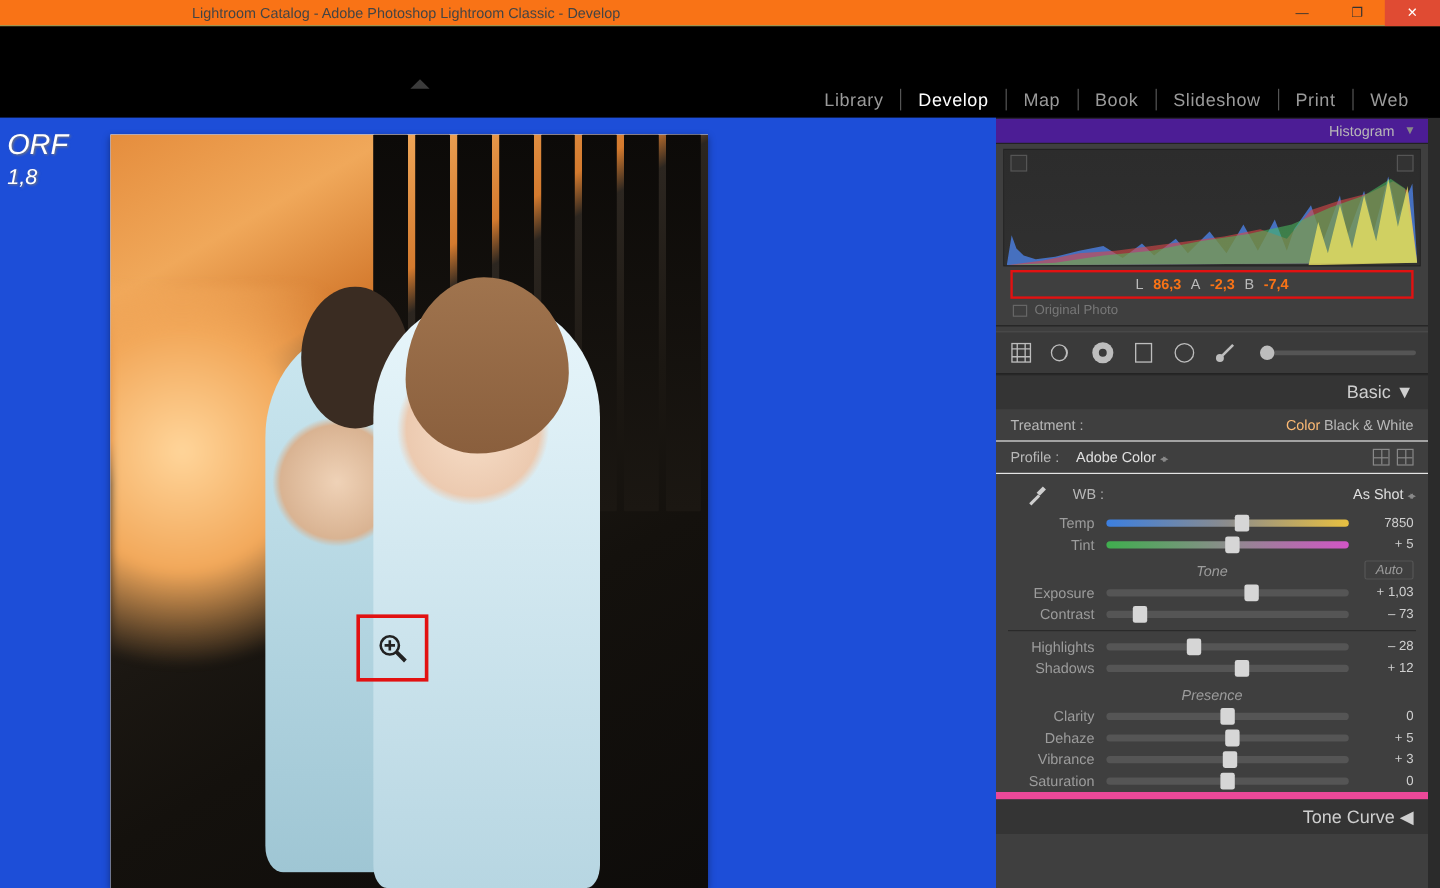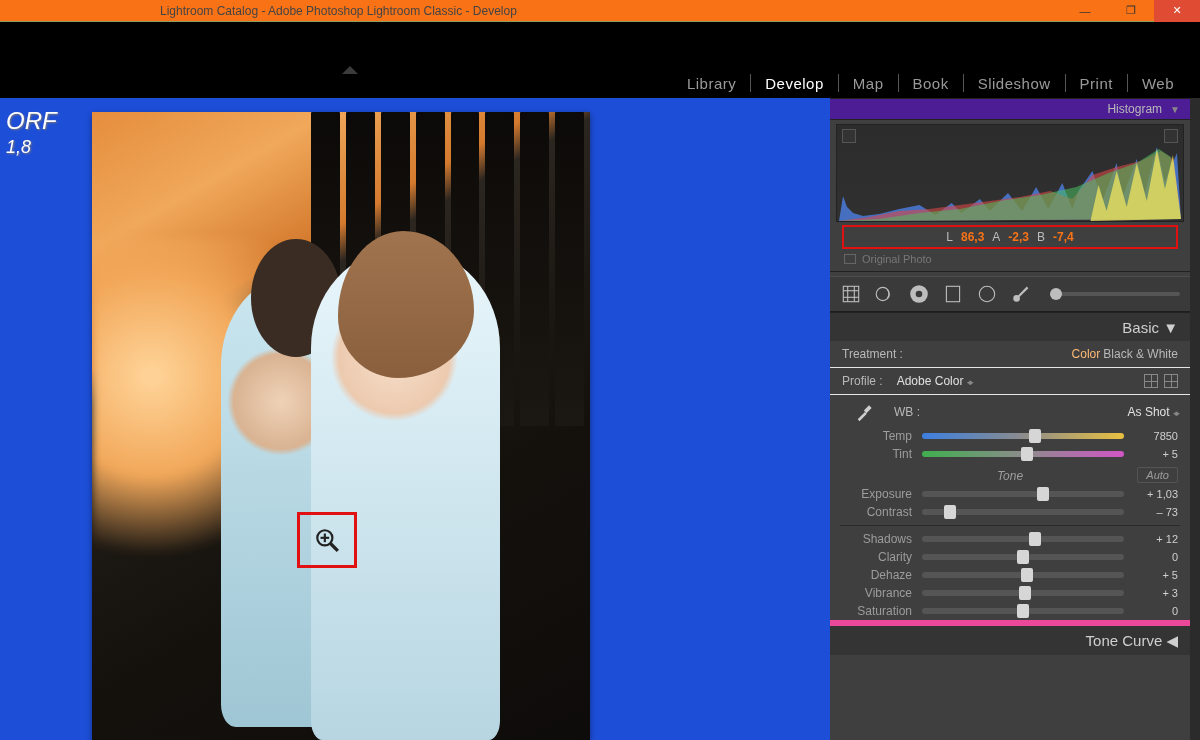--- a/index.html
+++ b/index.html
@@ -256,27 +256,35 @@
         </div>
       <div class="row tight">
           <span class="lbl">Contrast</span>
           <div class="slider">
             <div class="knob" style="left: calc(14% - 6px);"></div>
           </div>
           <span class="val">– 73</span>
         </div>
       <div class="divider-line"></div>
       <div class="row tight">
+          <span class="lbl">Highlights</span>
+          <div class="slider">
+            <div class="knob" style="left: calc(36% - 6px);"></div>
+          </div>
+          <span class="val">– 28</span>
+        </div>
+      <div class="row tight">
           <span class="lbl">Shadows</span>
           <div class="slider">
             <div class="knob" style="left: calc(56% - 6px);"></div>
           </div>
           <span class="val">+ 12</span>
         </div>
 
+      <div class="subhdr">Presence</div>
       <div class="row tight">
           <span class="lbl">Clarity</span>
           <div class="slider">
             <div class="knob" style="left: calc(50% - 6px);"></div>
           </div>
           <span class="val">0</span>
         </div>
       <div class="row tight">
           <span class="lbl">Dehaze</span>
           <div class="slider">

